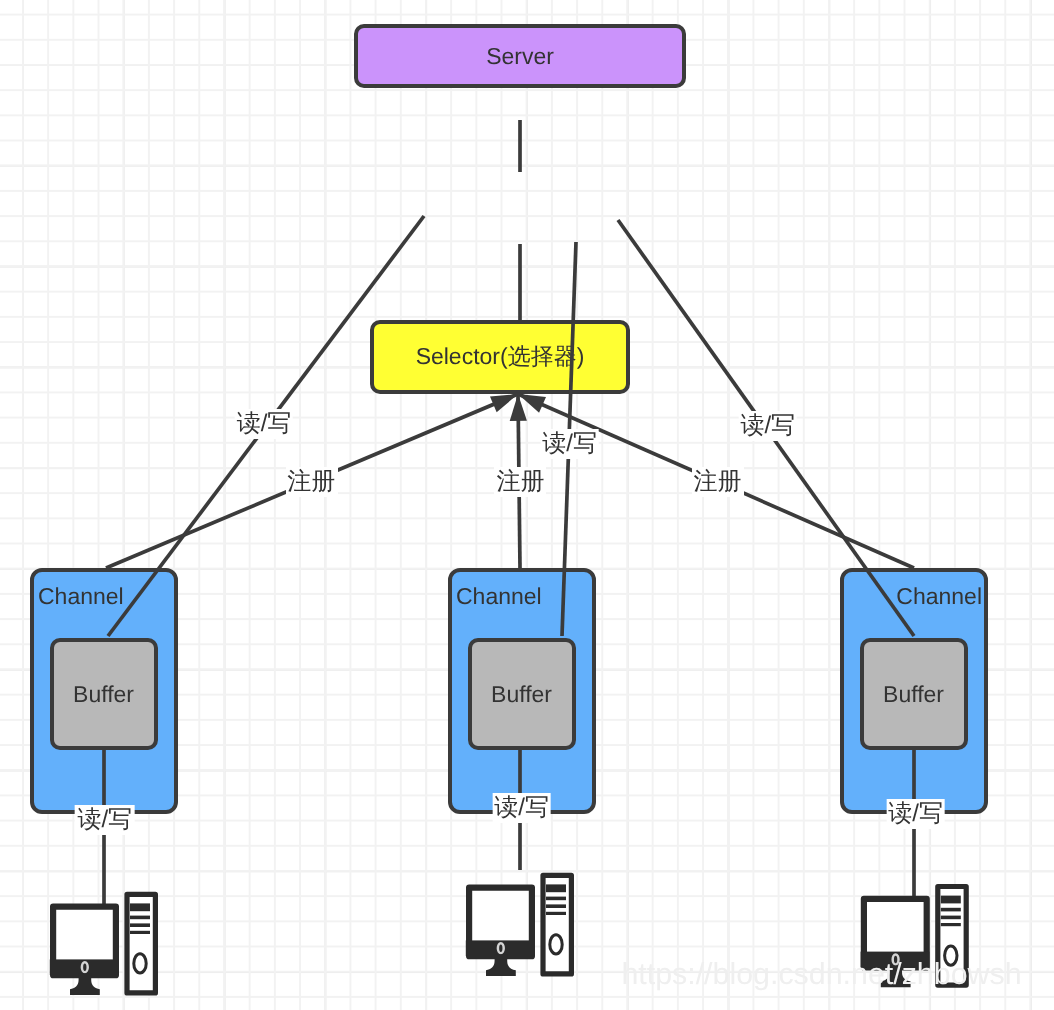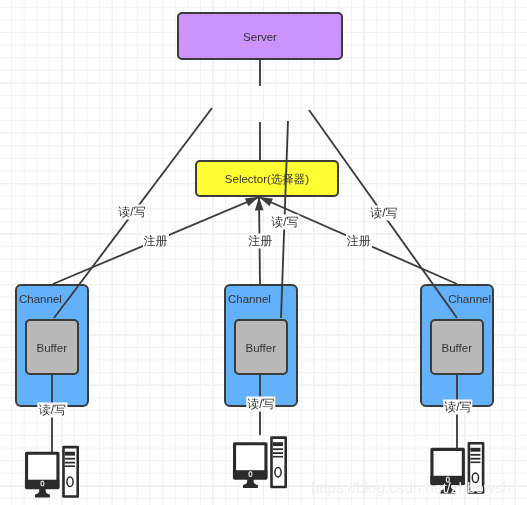--- a/index.html
+++ b/index.html
@@ -25,24 +25,24 @@
              transform:translate(-50%,-50%);white-space:nowrap;padding:0 1px;line-height:1.25;}
   #nodes,#labels{position:absolute;left:0;top:0;width:527px;height:505px;}
   .watermark{position:absolute;font-size:15.2px;color:#efefef;white-space:nowrap;letter-spacing:0px;}
 </style>
 </head>
 <body>
 
 <div id="canvas">
   <svg class="layer" id="edges-under"></svg>
   <div id="nodes">
-      <div class="node rounded" style="left: 177px; top: 12px; width: 166px; height: 48px; background: rgb(203, 147, 251);">
+      <div class="node rounded" style="left: 177px; top: 12px; width: 166px; height: 32px; background: rgb(203, 147, 251);">
         <span class="nlabel">Server</span>
       </div>
-      <div class="node rounded" style="left: 195px; top: 159.6px; width: 144px; height: 37.3px; background: rgb(255, 255, 51);">
+      <div class="node rounded" style="left: 185px; top: 159.6px; width: 130px; height: 37.3px; background: rgb(255, 255, 51);">
         <span class="nlabel">Selector(选择器)</span>
       </div>
       <div class="node channel" style="left: 15px; top: 284px; width: 74px; height: 123px; background: rgb(99, 176, 251); align-items: flex-start; justify-content: flex-start;">
         <span class="nlabel" style="padding: 5px 4px 5px 2px;">Channel</span>
       </div>
       <div class="node rounded" style="left: 24.7px; top: 318.5px; width: 54.2px; height: 56px; background: rgb(184, 184, 184);">
         <span class="nlabel">Buffer</span>
       </div>
       <div class="node channel" style="left: 224px; top: 284px; width: 74px; height: 123px; background: rgb(99, 176, 251); align-items: flex-start; justify-content: flex-start;">
         <span class="nlabel" style="padding: 5px 4px 5px 2px;">Channel</span>

